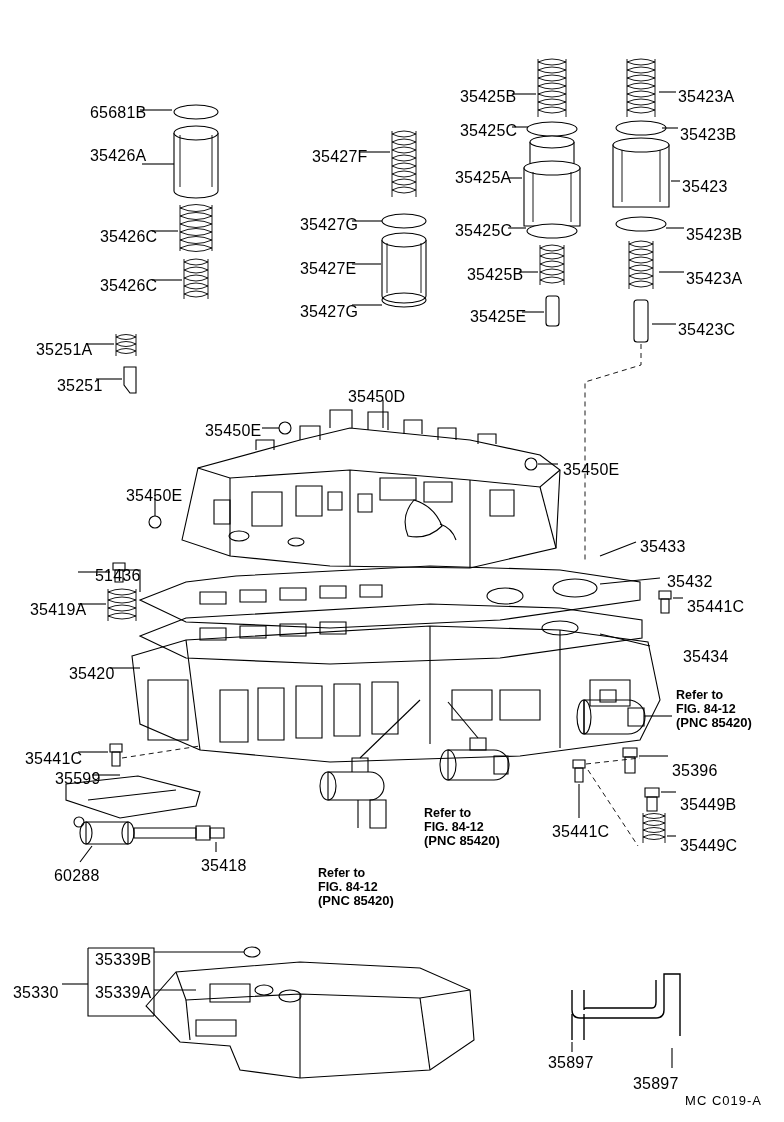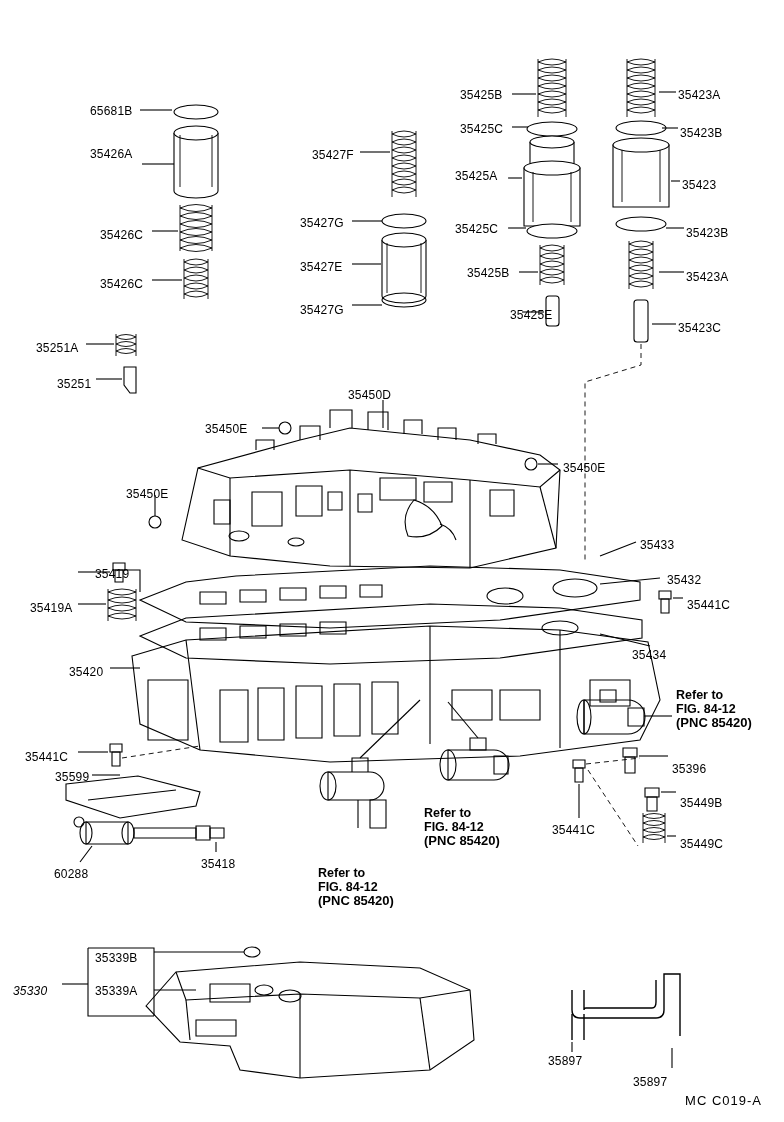--- a/index.html
+++ b/index.html
@@ -7,21 +7,21 @@
     width:784px;height:1122px;
     background:#ffffff;
     font-family:"Liberation Sans", sans-serif;
     color:#000000;
     position:relative;
     overflow:hidden;
   }
   #sheet{position:absolute;left:0;top:0;width:784px;height:1122px;}
   .lbl{
     position:absolute;
-    font-size:12px;
+    font-size:16px;
     letter-spacing:0.2px;
     white-space:nowrap;
     color:#000;
   }
   .refbox{
     position:absolute;
     font-size:12.5px;
     font-weight:bold;
     line-height:1.12;
     white-space:nowrap;
@@ -343,57 +343,57 @@
   <div class="lbl" style="left:312px;top:148px;">35427F</div>
   <div class="lbl" style="left:300px;top:216px;">35427G</div>
   <div class="lbl" style="left:300px;top:260px;">35427E</div>
   <div class="lbl" style="left:300px;top:303px;">35427G</div>
 
   <div class="lbl" style="left:460px;top:88px;">35425B</div>
   <div class="lbl" style="left:460px;top:122px;">35425C</div>
   <div class="lbl" style="left:455px;top:169px;">35425A</div>
   <div class="lbl" style="left:455px;top:222px;">35425C</div>
   <div class="lbl" style="left:467px;top:266px;">35425B</div>
-  <div class="lbl" style="left:470px;top:308px;margin-left:40px;">35425E</div>
+  <div class="lbl" style="left:470px;top:308px;">35425E</div>
 
   <div class="lbl" style="left:678px;top:88px;">35423A</div>
   <div class="lbl" style="left:680px;top:126px;">35423B</div>
   <div class="lbl" style="left:682px;top:178px;">35423</div>
   <div class="lbl" style="left:686px;top:226px;">35423B</div>
   <div class="lbl" style="left:686px;top:270px;">35423A</div>
   <div class="lbl" style="left:678px;top:321px;">35423C</div>
 
   <div class="lbl" style="left:36px;top:341px;">35251A</div>
   <div class="lbl" style="left:57px;top:377px;">35251</div>
 
   <div class="lbl" style="left:348px;top:388px;">35450D</div>
   <div class="lbl" style="left:205px;top:422px;">35450E</div>
   <div class="lbl" style="left:563px;top:461px;">35450E</div>
   <div class="lbl" style="left:126px;top:487px;">35450E</div>
 
   <div class="lbl" style="left:640px;top:538px;">35433</div>
   <div class="lbl" style="left:667px;top:573px;text-align:right;">35432</div>
   <div class="lbl" style="left:687px;top:598px;">35441C</div>
-  <div class="lbl" style="left:632px;top:648px;">35434</div>
-
-  <div class="lbl" style="left:95px;top:567px;">35419</div>
+  <div class="lbl" style="left:683px;top:648px;">35434</div>
+
+  <div class="lbl" style="left:95px;top:567px;">51436</div>
   <div class="lbl" style="left:30px;top:601px;">35419A</div>
   <div class="lbl" style="left:69px;top:665px;">35420</div>
   <div class="lbl" style="left:25px;top:750px;">35441C</div>
   <div class="lbl" style="left:55px;top:770px;">35599</div>
   <div class="lbl" style="left:54px;top:867px;">60288</div>
   <div class="lbl" style="left:201px;top:857px;">35418</div>
 
   <div class="lbl" style="left:672px;top:762px;">35396</div>
   <div class="lbl" style="left:680px;top:796px;">35449B</div>
   <div class="lbl" style="left:680px;top:837px;">35449C</div>
   <div class="lbl" style="left:552px;top:823px;">35441C</div>
 
   <div class="lbl" style="left:95px;top:951px;">35339B</div>
-  <div class="lbl" style="left:13px;top:984px;font-style:italic;">35330</div>
+  <div class="lbl" style="left:13px;top:984px;">35330</div>
   <div class="lbl" style="left:95px;top:984px;">35339A</div>
 
   <div class="lbl" style="left:548px;top:1054px;">35897</div>
   <div class="lbl" style="left:633px;top:1075px;">35897</div>
 
   <div class="refbox" style="left:676px;top:688px;">
     <div>Refer to</div>
     <div>FIG. 84-12</div>
     <div class="pnc">(PNC 85420)</div>
   </div>

